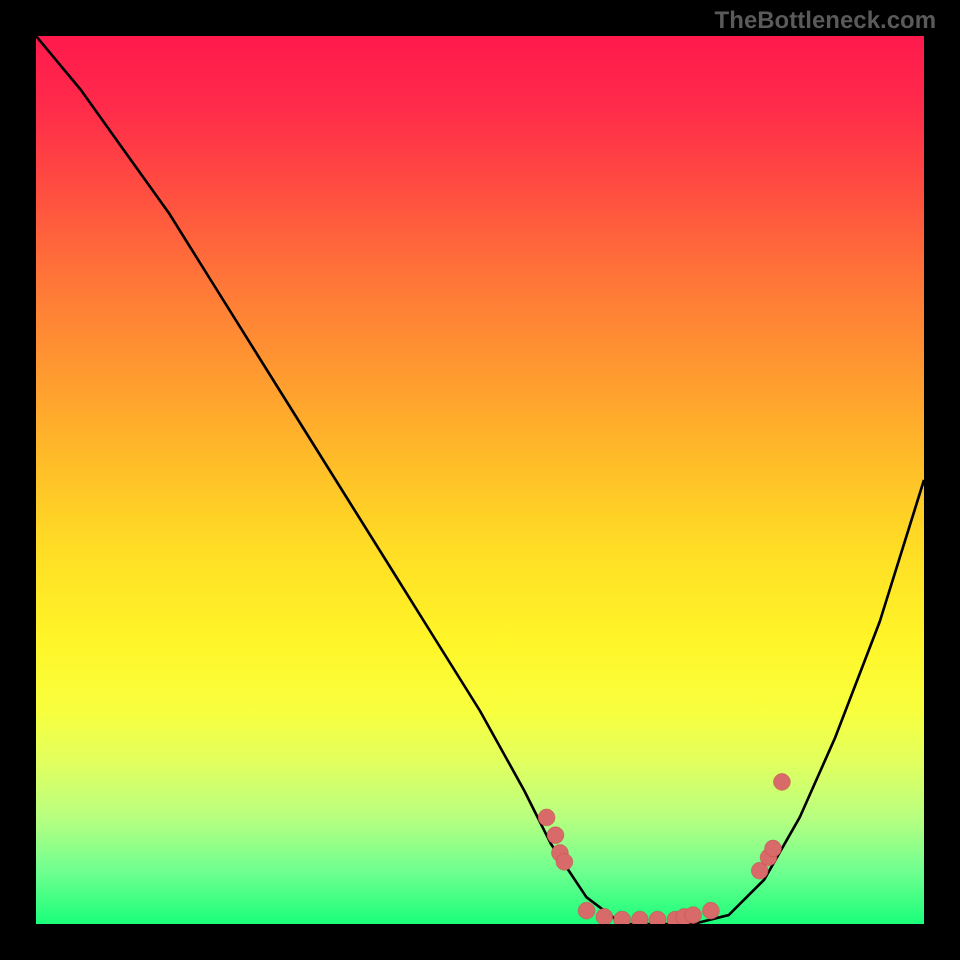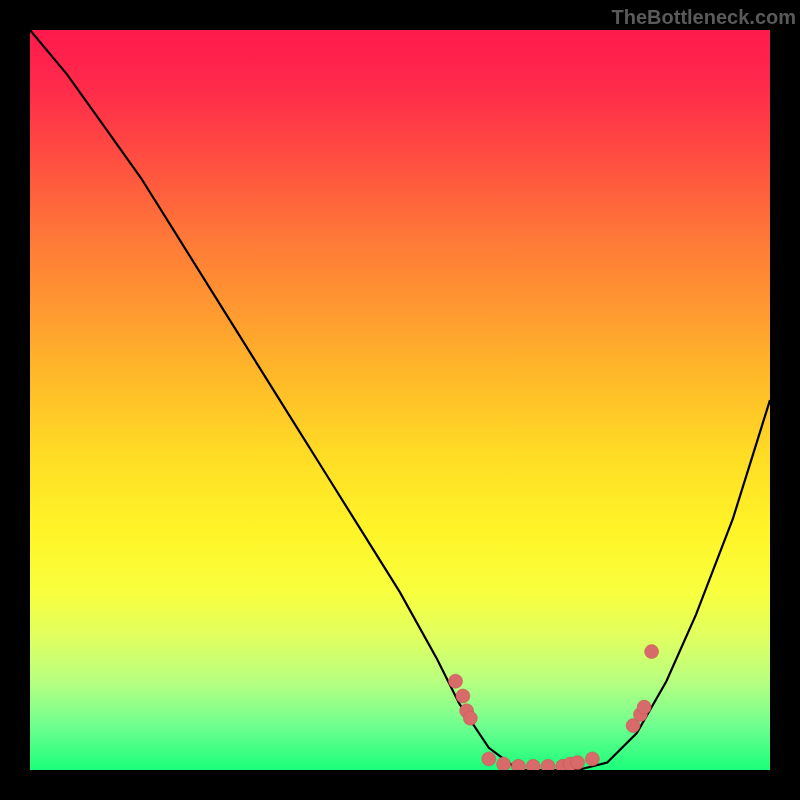--- a/index.html
+++ b/index.html
@@ -7,21 +7,21 @@
     width: 800px;
     height: 800px;
     background: #000;
     position: relative;
     overflow: hidden;
     font-family: Arial, sans-serif;
   }
   .watermark {
     position: absolute;
     top: 6px;
-    right: 4px;
+    right: 20px;
     color: #5a5a5a;
     font-size: 20px;
     font-weight: bold;
     z-index: 10;
   }
   .plot-area {
     position: absolute;
     left: 30px;
     top: 30px;
     width: 740px;

